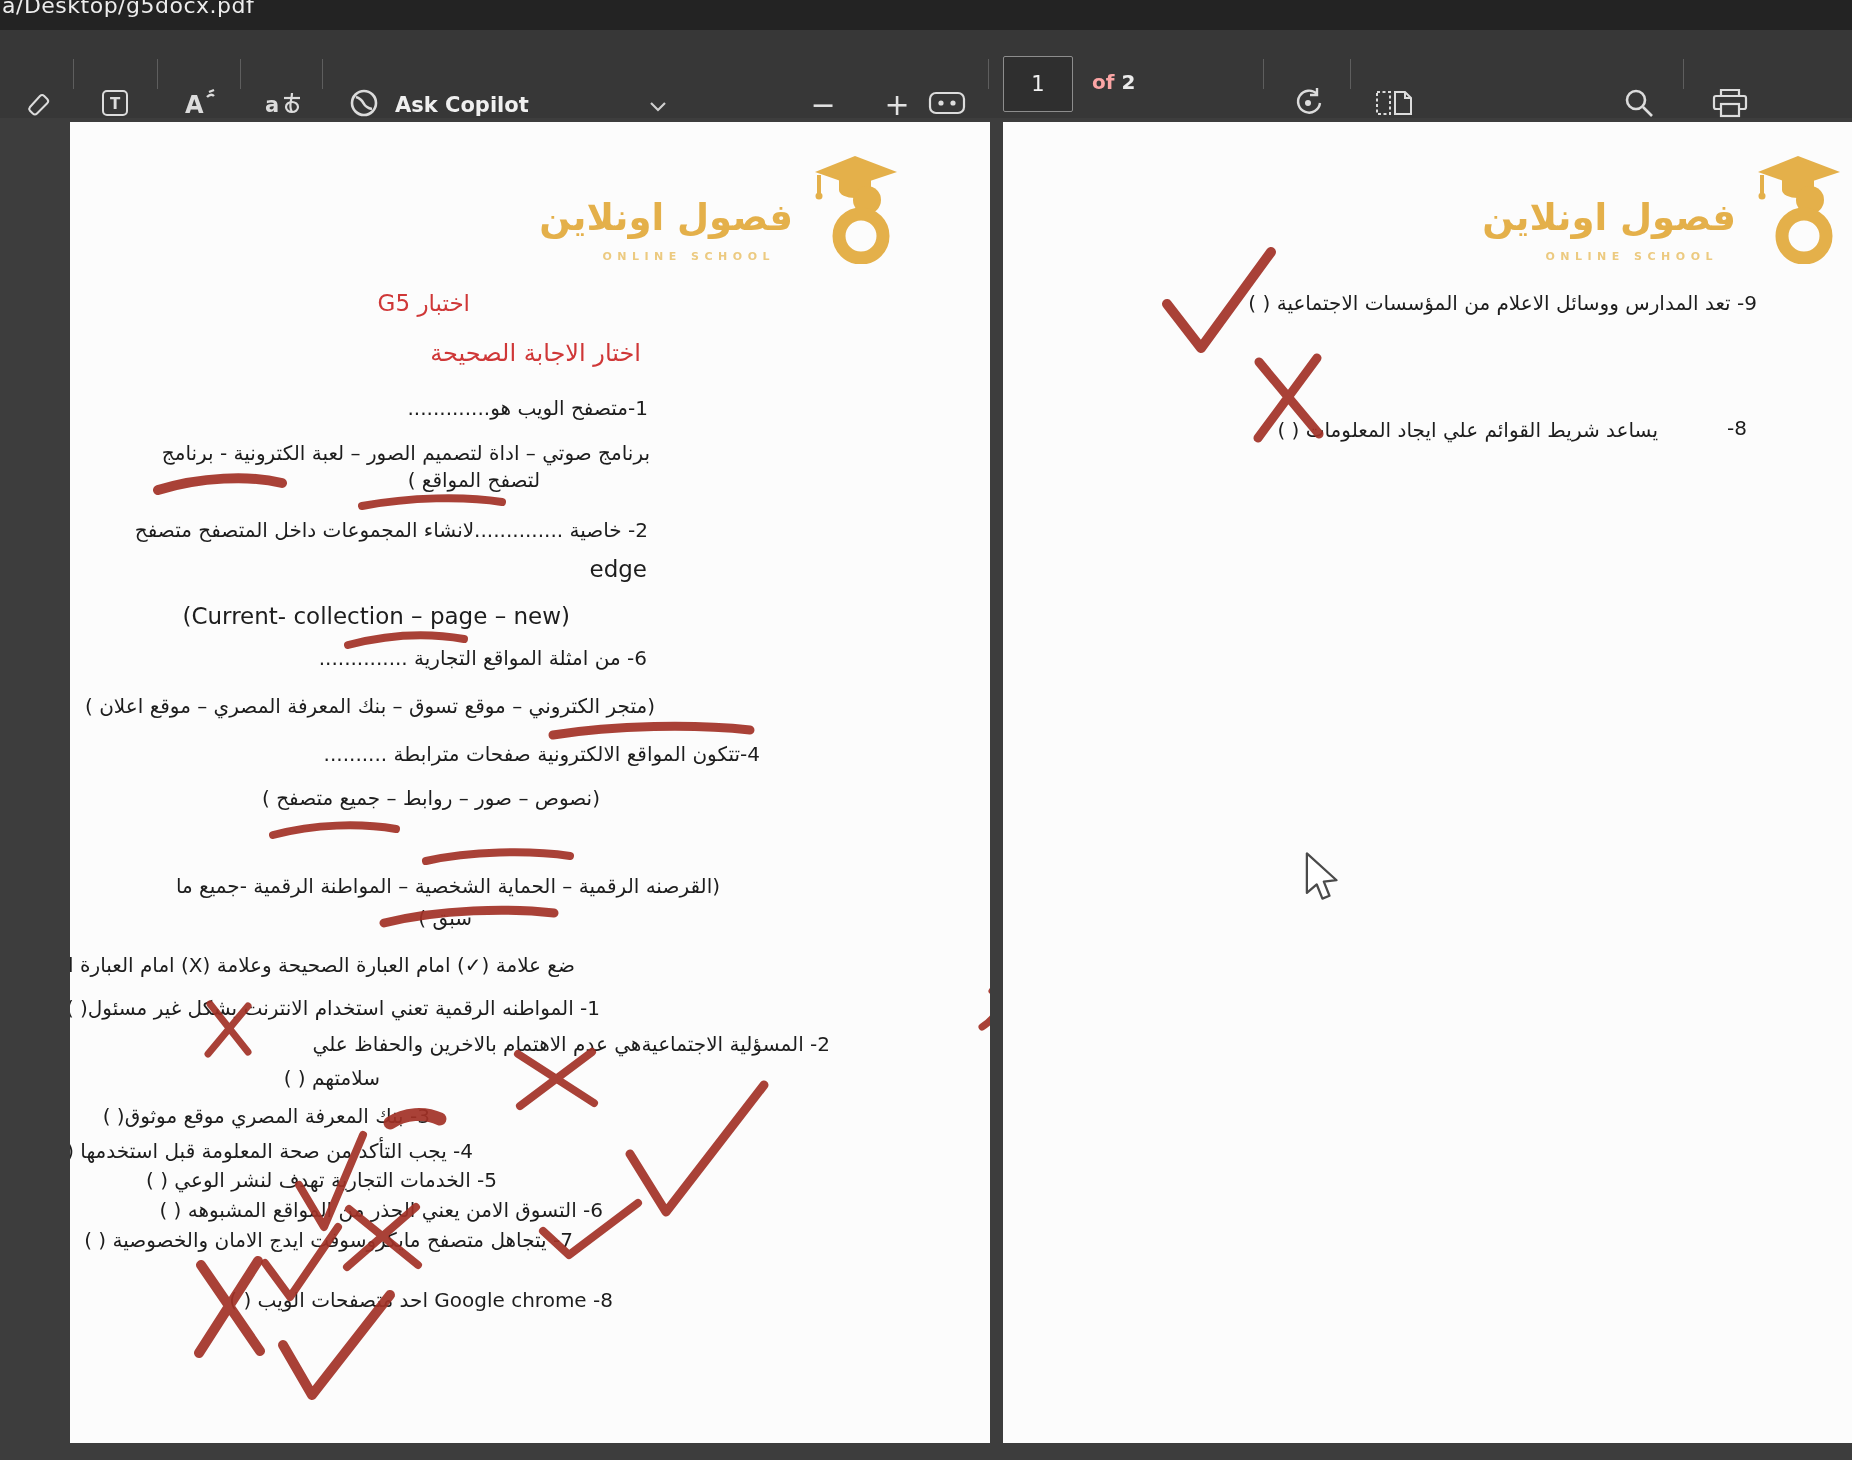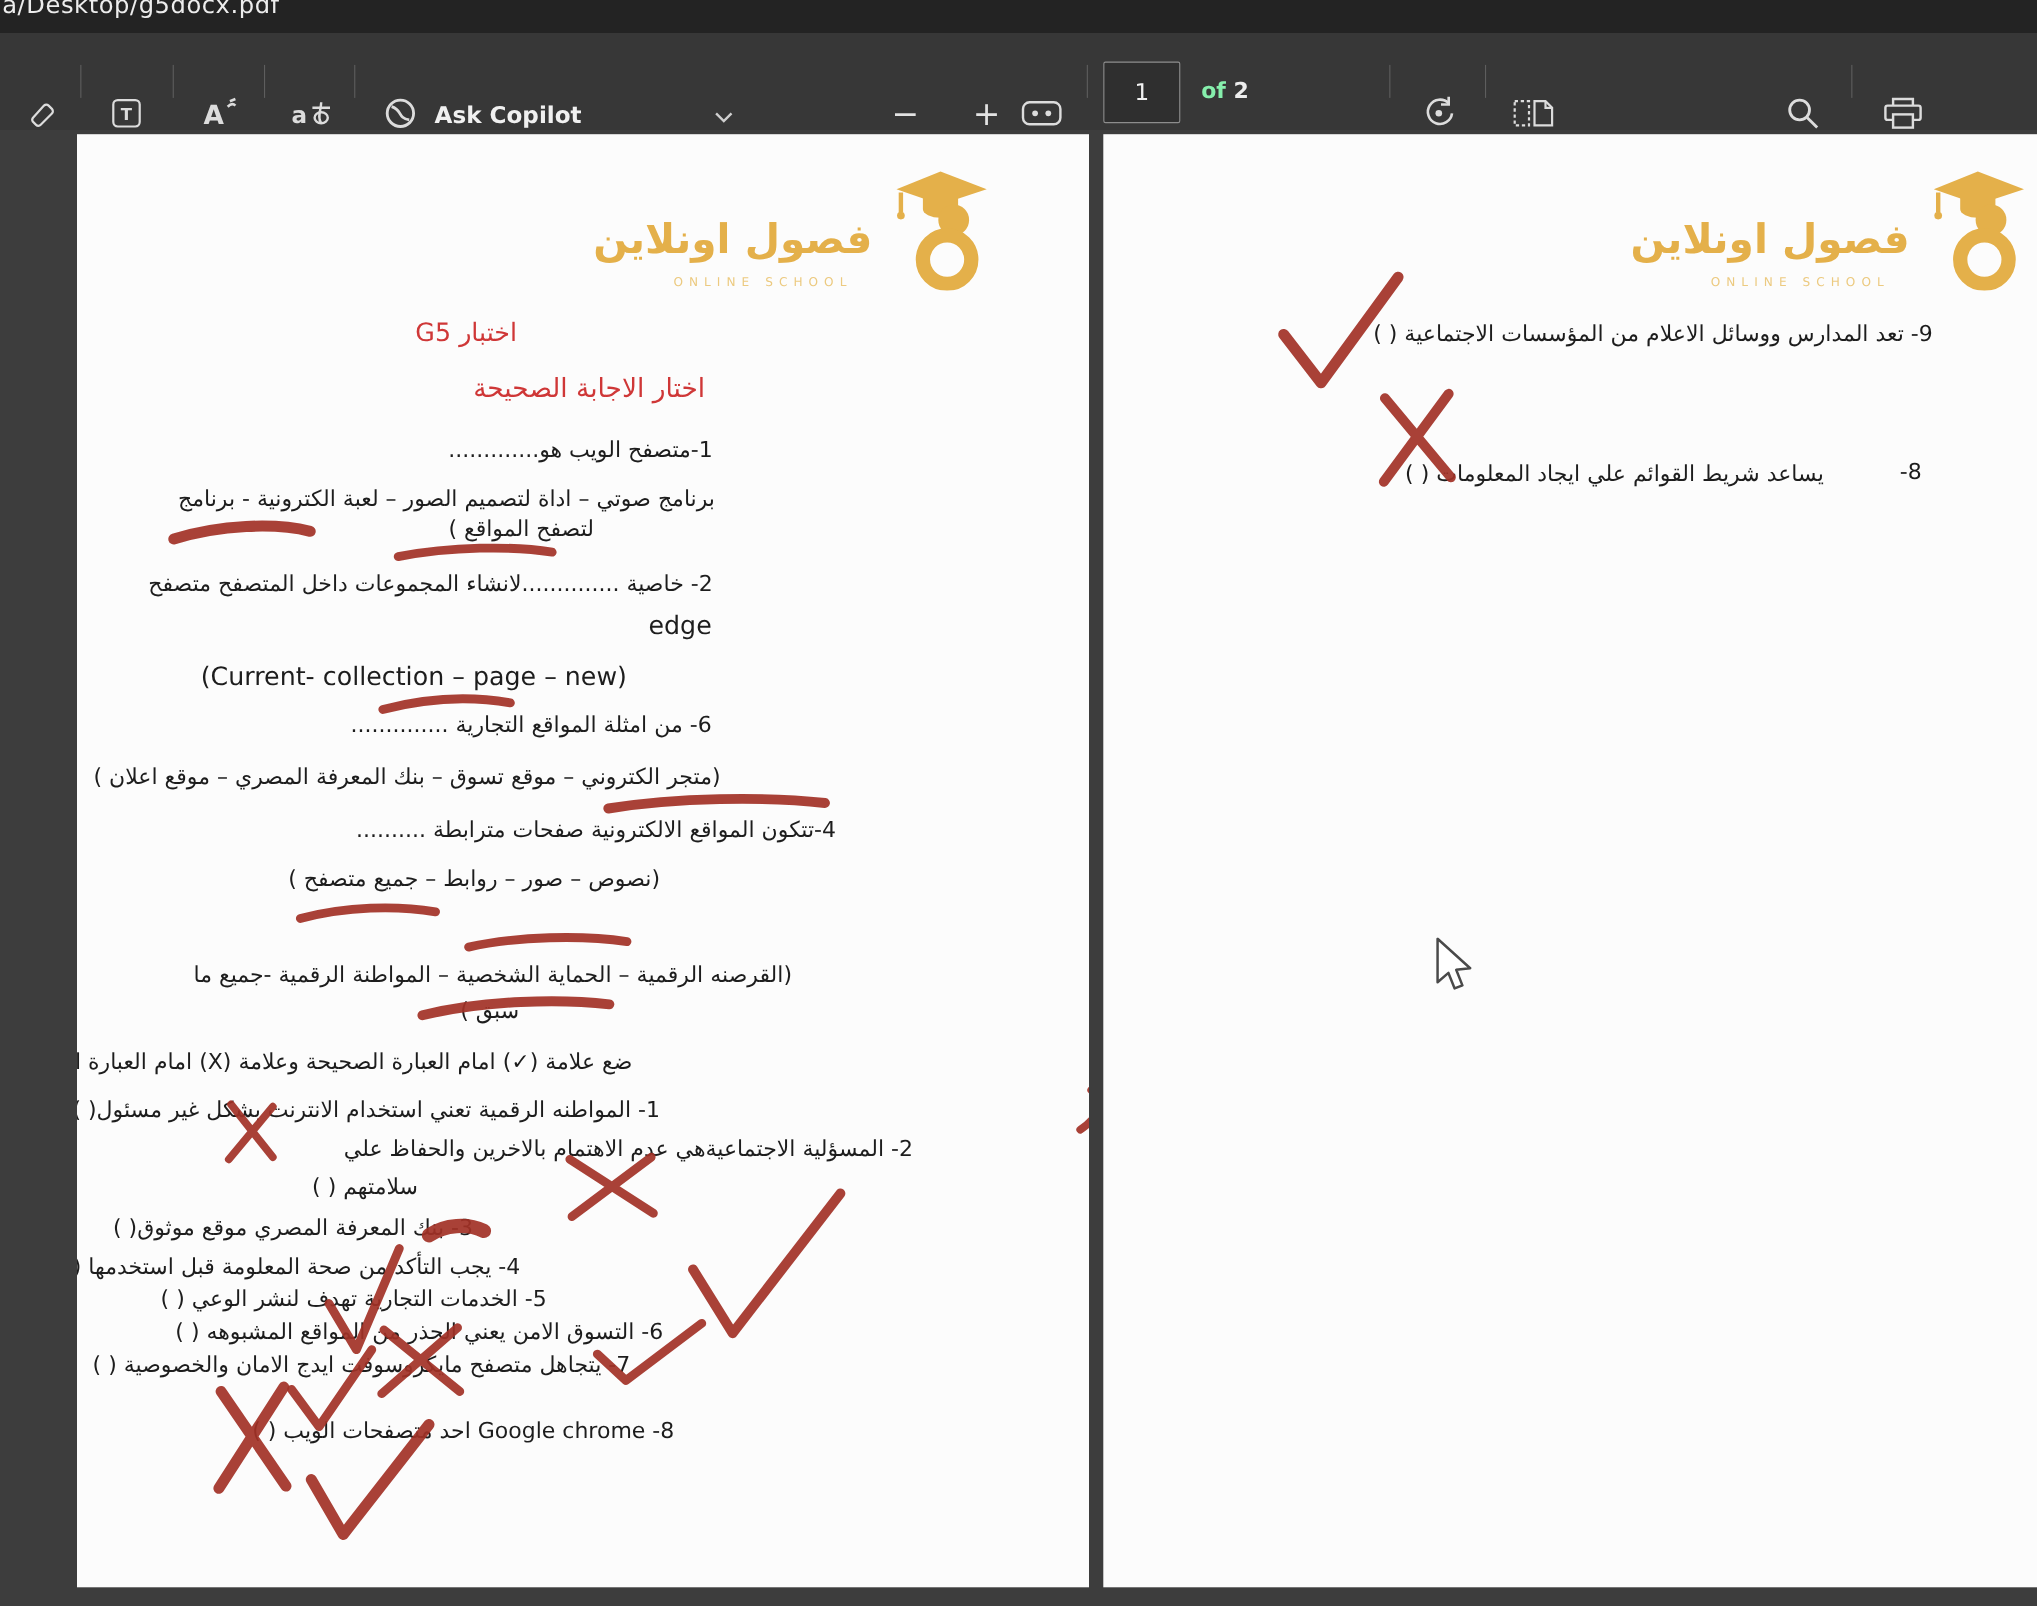--- a/index.html
+++ b/index.html
@@ -16,36 +16,36 @@
         color:#dcdcdc; cursor:default; }
   .tbdiv { position:absolute; top:29px; width:1px; height:30px; background:#5e5e5e; }
   .tbtext { color:#f0f0f0; font-size:21px; font-weight:600; white-space:nowrap; }
   .zoomglyph { font-size:30px; color:#e2e2e2; font-weight:400; }
   .pagebox { position:absolute; left:1003px; top:26px; width:70px; height:56px;
              background:#2f2f2f; border:1px solid #8d8d8d; border-radius:2px;
              color:#f2f2f2; font-size:21px; display:flex; align-items:center;
              justify-content:center; }
   .of2 { position:absolute; left:1092px; top:40px; font-size:20px; font-weight:600;
          white-space:nowrap; }
-  .of2 .of { color:#86efac;text-align:center; } .of2 .tot { color:#ececec; margin-left:7px; }
+  .of2 .of { color:#fca5a5;text-align:center; } .of2 .tot { color:#ececec; margin-left:7px; }
   .canvas { position:absolute; left:0; top:118px; width:1852px; height:1342px;
             background:#3d3d3d; }
   .page { position:absolute; top:4px; height:1321px; background:#fcfcfc; overflow:hidden; }
   .page1 { left:70px; width:920px; }
   .page2 { left:1003px; width:849px; }
   .ln { position:absolute; direction:rtl; white-space:nowrap; font-weight:normal;
         color:#1d1d1d; font-size:20px; font-family:"DejaVu Sans",sans-serif; }
   .red { color:#cf3737; }
   .ltr { direction:ltr; }
   .marks { position:absolute; left:0; top:0; pointer-events:none; }
   .marks path { stroke:#a23126; fill:none; stroke-linecap:round; stroke-linejoin:round; opacity:.92; }
   .logo { position:absolute; }
   .logo .name { position:absolute; font-size:37px; font-weight:bold; color:#e4b04a;
                 white-space:nowrap; direction:rtl; }
-  .logo .sub { position:absolute; font-size:11px; font-weight:normal; color:#ecca80;
+  .logo .sub { position:absolute; font-size:11px; font-weight:bold; color:#ecca80;
                letter-spacing:5.5px; white-space:nowrap; }
   svg text { font-family:"DejaVu Sans",sans-serif; }
 </style>
 </head>
 <body>
 
 <div class="titlebar">
   <span class="path">a/Desktop/g5docx.pdf</span>
 </div>
 

